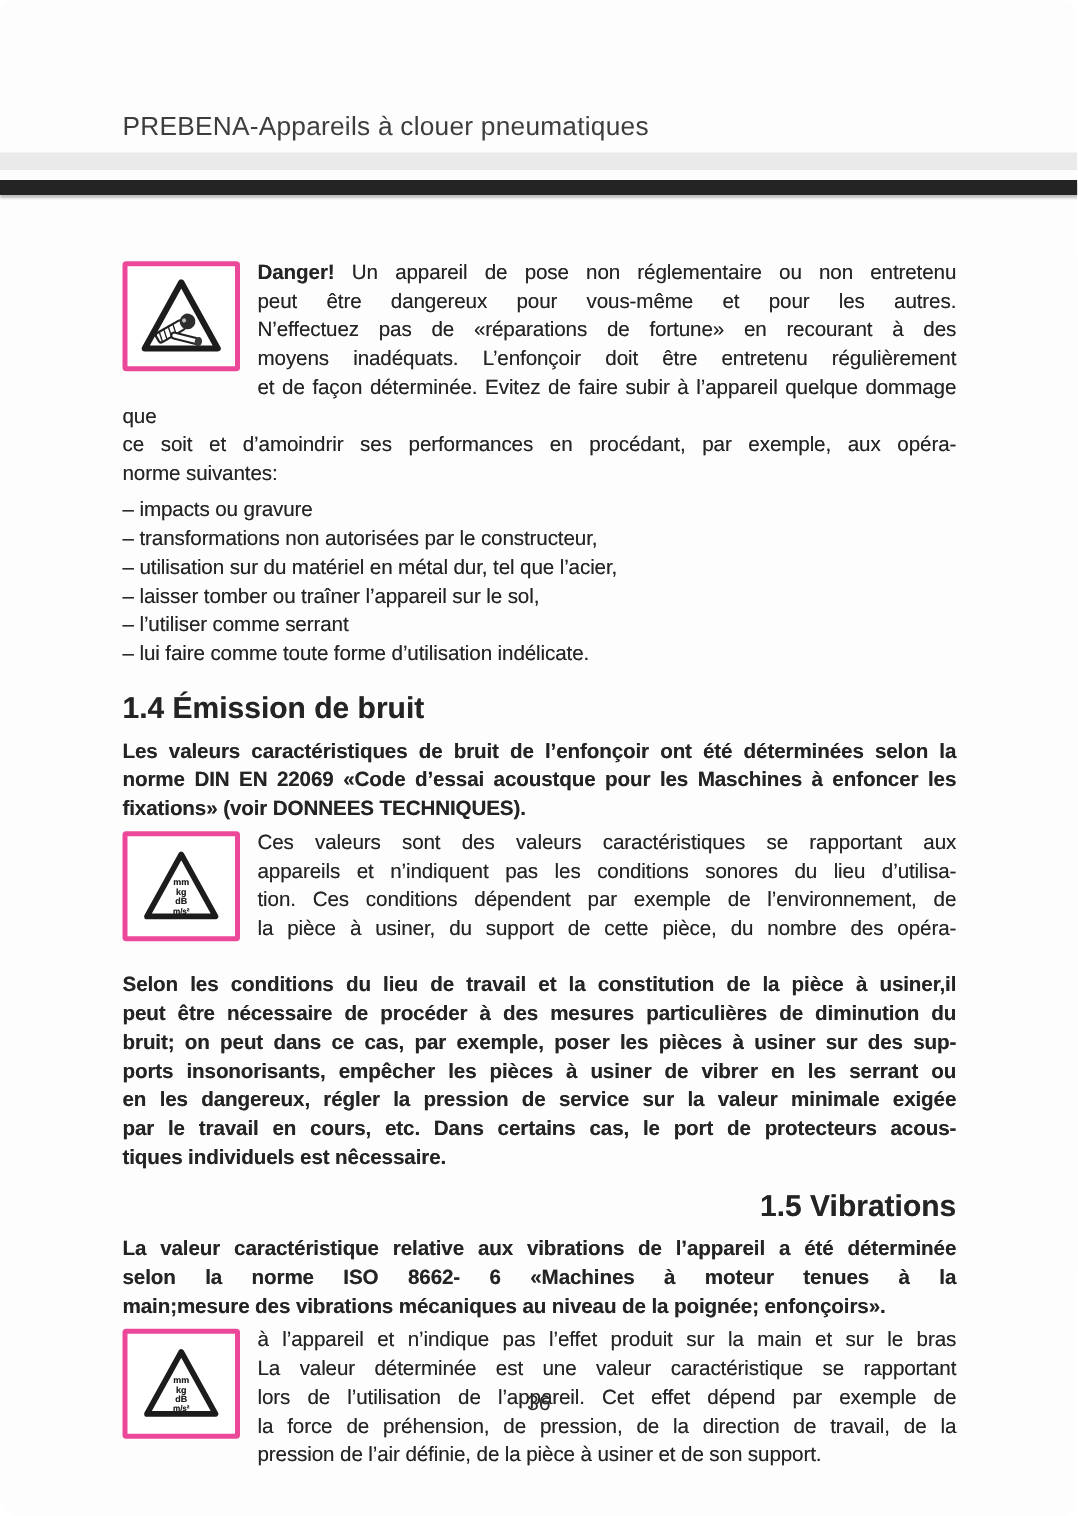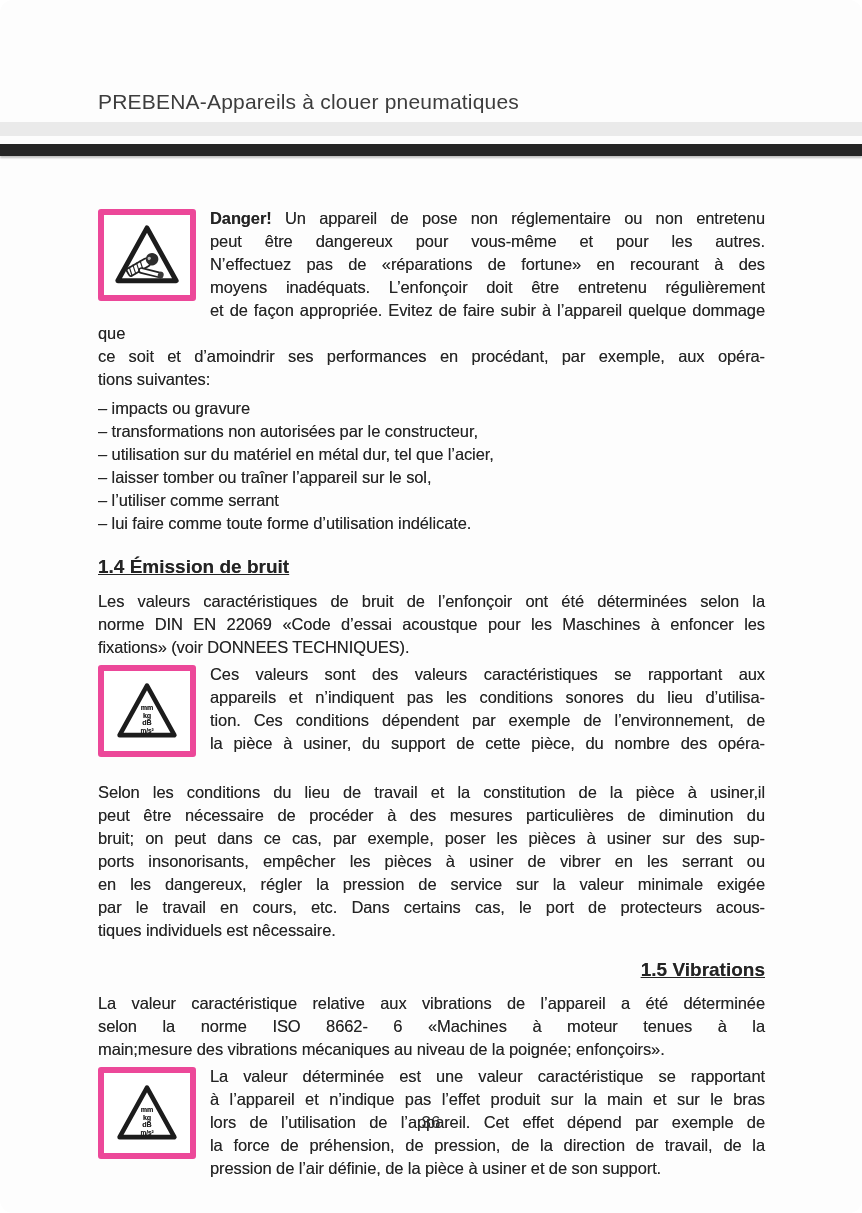--- a/index.html
+++ b/index.html
@@ -23,29 +23,29 @@
     font-size:16.5px;line-height:23px;letter-spacing:-0.1px;
     text-shadow:0 0 .5px rgba(40,40,40,.55);
   }
   .tline{text-align:justify;text-align-last:justify;}
   .tline.last{text-align-last:left;}
   .block{overflow:visible;}
   .block::after{content:"";display:block;clear:both;}
   .icon-box{
     float:left;
     width:86px;height:80px;
-    border:6px solid #ec4899;border-radius:3px;
+    border:4px solid #ec4899;border-radius:3px;
     background:#fff;
     margin:2px 14px 24px 0;
     display:flex;align-items:center;justify-content:center;
   }
   .icon-box.mb-sm{margin-bottom:4px;}
-  .heading{font-size:19px;font-weight:700;letter-spacing:0;margin:20px 0 12px;text-decoration:underline;}
+  .heading{font-size:24px;font-weight:700;letter-spacing:0;margin:20px 0 12px;}
   .heading.h15{margin-top:16px;margin-bottom:11px;text-align:right;}
-  .para{margin:0;}
+  .para{margin:0;font-weight:bold;}
   .mt-list{margin-top:6px;}
   .mt-block{margin-top:4px;}
   .page-number{
     position:absolute;left:0;top:1113px;width:862px;
     text-align:center;font-size:17px;color:#2b2b2b;
   }
   svg text{fill:#1f1f1f;font-family:"Liberation Sans","DejaVu Sans",sans-serif;font-weight:700;}
 </style>
 </head>
 <body>
@@ -77,23 +77,23 @@
           </g>
         </svg>
       </div>
       <div class="tline"><b>Danger!</b><span>  Un appareil de pose non réglementaire ou non entretenu</span></div>
       <div>
           <div class="tline">peut être dangereux pour vous-même et pour les autres.</div>
           <div class="tline">N’effectuez pas de «réparations de fortune» en recourant à des</div>
           <div class="tline">moyens inadéquats. L’enfonçoir doit être entretenu régulièrement</div>
         </div>
       <div>
-          <div class="tline">et de façon appropriée. Evitez de faire subir à l’appareil quelque dommage que</div>
+          <div class="tline">et de façon déterminée. Evitez de faire subir à l’appareil quelque dommage que</div>
           <div class="tline">ce soit et d’amoindrir ses performances en procédant, par exemple, aux opéra-</div>
-          <div class="tline last">tions suivantes:</div>
+          <div class="tline last">norme suivantes:</div>
         </div>
       <div class="mt-list">
           <div class="tline last">– impacts ou gravure</div>
           <div class="tline last">– transformations non autorisées par le constructeur,</div>
           <div class="tline last">– utilisation sur du matériel en métal dur, tel que l’acier,</div>
           <div class="tline last">– laisser tomber ou traîner l’appareil sur le sol,</div>
           <div class="tline last">– l’utiliser comme serrant</div>
           <div class="tline last">– lui faire comme toute forme d’utilisation indélicate.</div>
         </div>
     </div>
@@ -144,22 +144,22 @@
       <div class="icon-box">
         <svg viewBox="0 0 100 92" width="66" height="60" aria-hidden="true">
           <path d="M50 7 L92 83 L8 83 Z" fill="none" stroke="#1c1c1c" stroke-width="7" stroke-linejoin="round"></path>
           <text x="50" y="45" font-size="11" text-anchor="middle">mm</text>
           <text x="50" y="57" font-size="11" text-anchor="middle">kg</text>
           <text x="50" y="68" font-size="11" text-anchor="middle">dB</text>
           <text x="50" y="80" font-size="10" text-anchor="middle">m/s²</text>
         </svg>
       </div>
       <div>
+          <div class="tline">à l’appareil et n’indique pas l’effet produit sur la main et sur le bras</div>
           <div class="tline">La valeur déterminée est une valeur caractéristique se rapportant</div>
-          <div class="tline">à l’appareil et n’indique pas l’effet produit sur la main et sur le bras</div>
           <div class="tline">lors de l’utilisation de l’appareil. Cet effet dépend par exemple de</div>
           <div class="tline">la force de préhension, de pression, de la direction de travail, de la</div>
           <div class="tline last">pression de l’air définie, de la pièce à usiner et de son support.</div>
         </div>
     </div>
 
   </div>
 
   <div class="page-number">36</div>
 </div>

